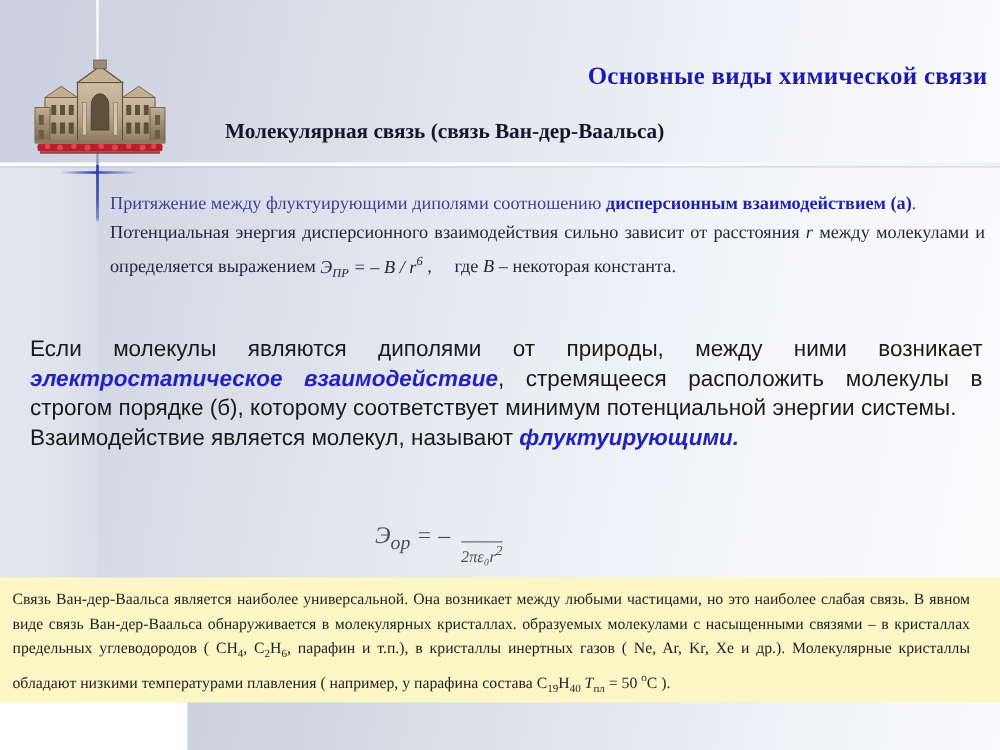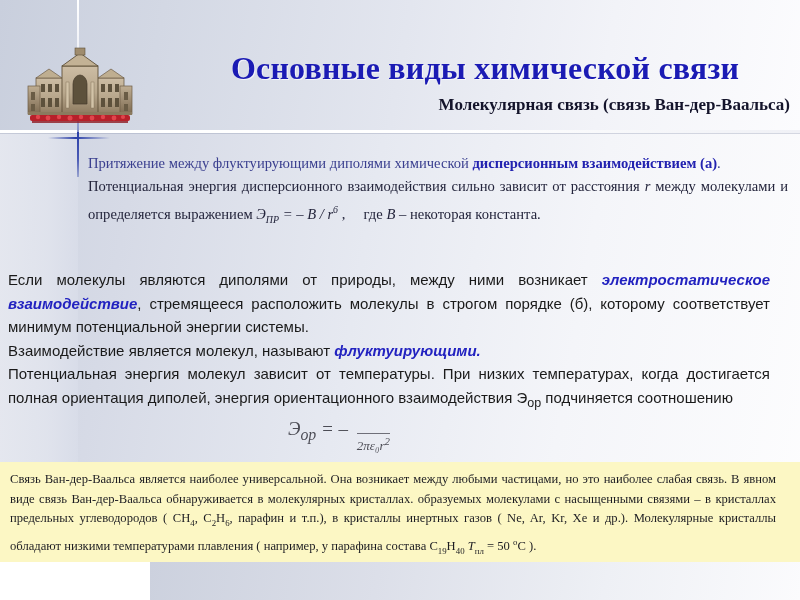--- a/index.html
+++ b/index.html
@@ -77,33 +77,33 @@
   .logo {
     position: absolute;
     left: 22px; top: 44px;
     width: 116px; height: 86px;
   }
   
   .title-main {
     position: absolute;
     left: 180px; top: 50px;
     width: 610px;
-    text-align: center;
+    text-align: right;
     color: #1b1bb4;
     font-family: "Liberation Serif", serif;
     font-weight: bold;
-    font-size: 32px;
+    font-size: 20px;
     letter-spacing: .2px;
     text-shadow: 1px 1px 0 rgba(255,255,255,.7);
   }
   .title-sub {
     position: absolute;
     left: 180px; top: 95px;
     width: 610px;
-    text-align: right;
+    text-align: left;
     color: #14142b;
     font-family: "Liberation Serif", serif;
     font-weight: bold;
     font-size: 17px;
   }
   
   .block1 {
     position: absolute;
     left: 88px; top: 152px;
     width: 700px;
@@ -119,38 +119,38 @@
     font-weight: bold;
   }
   .block1-dark { color: #24253c; }
   
   .frm { font-family: "Liberation Serif", serif; font-style: italic; }
   .frm sub { font-size: .68em; font-style: italic; }
   .frm sup { font-size: .68em; font-style: italic; }
   
   .block2 {
     position: absolute;
-    left: 8px; top: 268px;
+    left: 24px; top: 268px;
     width: 762px;
     color: #1a1a1a;
     font-family: "Liberation Sans", sans-serif;
-    font-size: 15px;
+    font-size: 18px;
     line-height: 23.5px;
     text-align: justify;
   }
   .block2 p { margin: 0; }
   .em-blue2 {
     color: #2222c0;
     font-weight: bold;
     font-style: italic;
   }
   
   .display-formula {
     position: absolute;
-    left: 288px; top: 414px;
+    left: 300px; top: 414px;
     font-family: "Liberation Serif", serif;
     font-style: italic;
     color: #2a2a33;
     font-size: 19px;
     opacity: .82;
   }
   .frac {
     display: inline-block;
     vertical-align: middle;
     text-align: left;
@@ -267,28 +267,27 @@
         <circle cx="101" cy="73" r="2.1"></circle>
       </g>
       <rect x="10" y="77" width="96" height="2" fill="#8e1a22" opacity=".8"></rect>
     </svg>
   </div>
 
   <div class="title-main">Основные виды химической связи</div>
   <div class="title-sub">Молекулярная связь (связь Ван-дер-Ваальса)</div>
 
   <div class="block1">
-    <p><span>Притяжение между флуктуирующими диполями химической </span><span class="em-blue">дисперсионным взаимодействием (а)</span><span>.</span></p>
+    <p><span>Притяжение между флуктуирующими диполями соотношению </span><span class="em-blue">дисперсионным взаимодействием (а)</span><span>.</span></p>
     <p class="block1-dark"><span>Потенциальная энергия дисперсионного взаимодействия сильно зависит от расстояния </span><span class="frm">r</span><span> между молекулами и определяется выражением </span><span class="frm"><span>Э</span><sub>ПР</sub><span> = – B / r</span><sup>6</sup></span><span> ,</span>&nbsp;&nbsp;&nbsp;&nbsp;&nbsp;<span>где </span><span class="frm">B</span><span> – некоторая константа.</span></p>
   </div>
 
   <div class="block2">
     <p><span>Если молекулы являются диполями от природы, между ними возникает </span><span class="em-blue2">электростатическое взаимодействие</span><span>, стремящееся расположить молекулы в строгом порядке (б), которому соответствует минимум потенциальной энергии системы.</span></p>
     <p><span>Взаимодействие является молекул, называют </span><span class="em-blue2">флуктуирующими.</span></p>
-    <p><span>Потенциальная энергия молекул зависит от температуры. При низких температурах, когда достигается полная ориентация диполей, энергия ориентационного взаимодействия </span><span><span>Э</span><sub>ор</sub></span><span> подчиняется соотношению</span></p>
   </div>
 
   <div class="display-formula">
     <span>Э</span><sub>ор</sub><span> = –</span>
     <span class="frac">
       <span class="num"></span>
       <span class="den"><span>2πε₀r</span><sup>2</sup></span>
     </span>
   </div>
 

